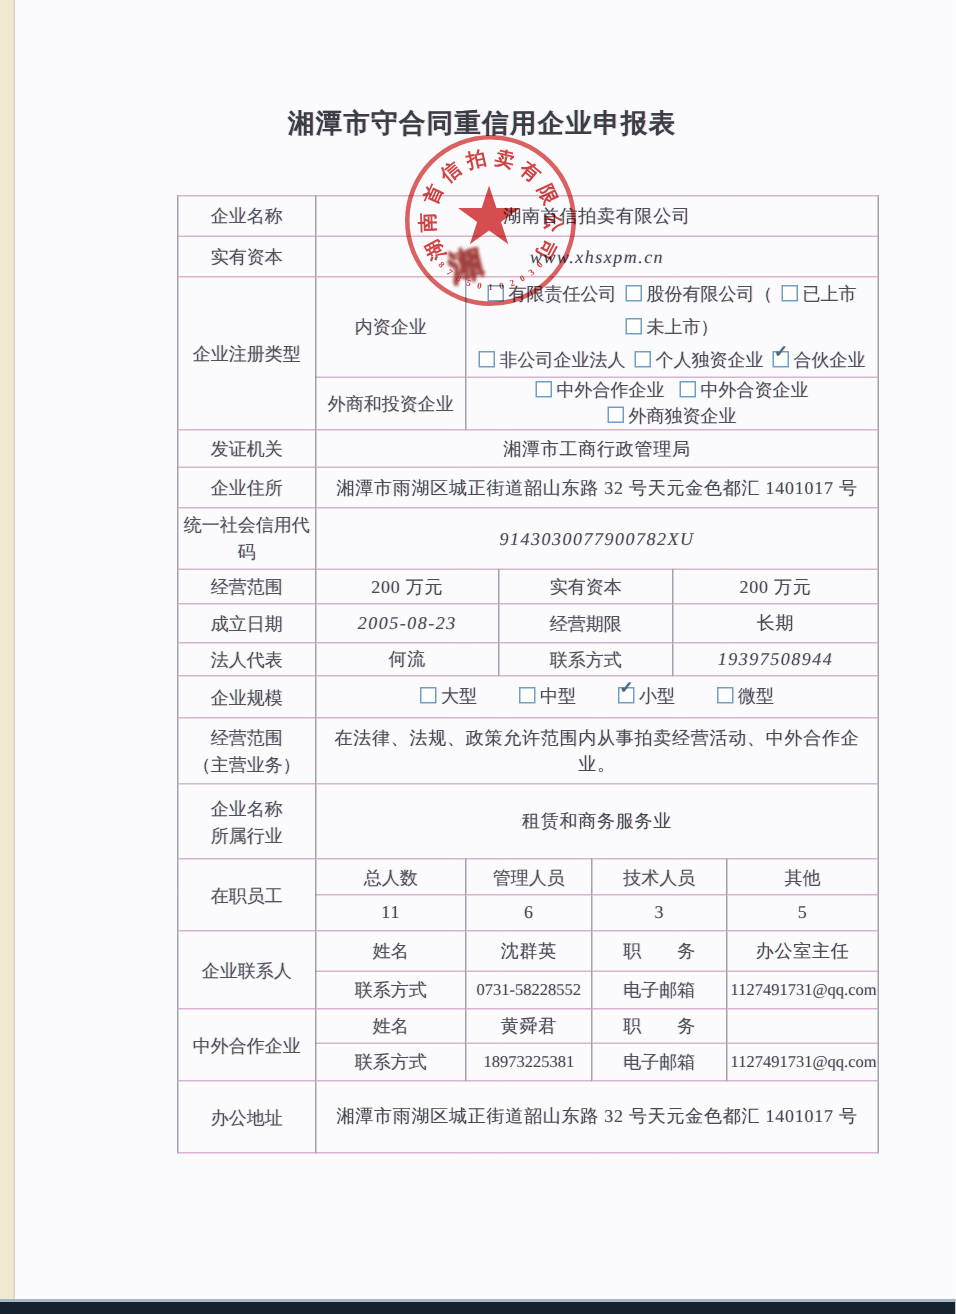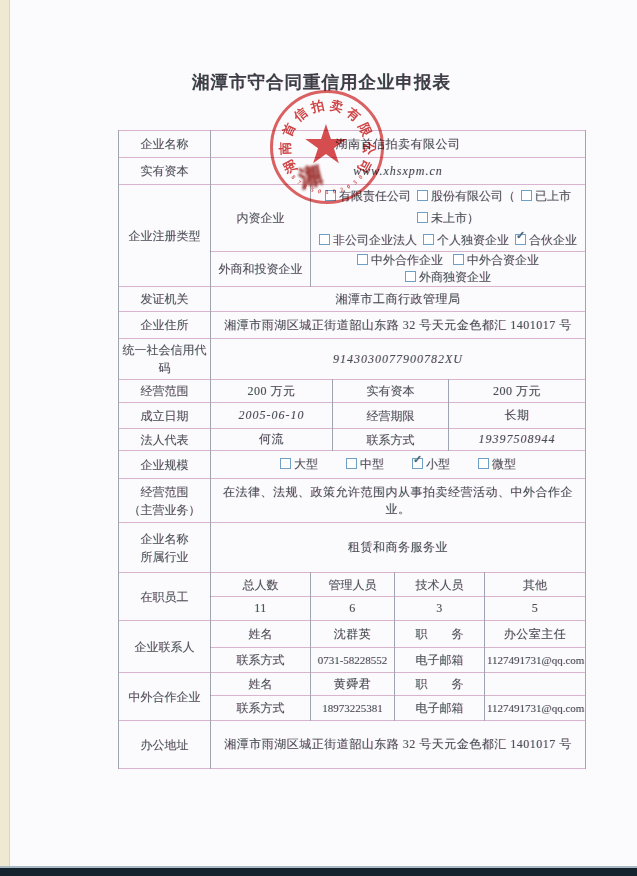--- a/index.html
+++ b/index.html
@@ -135,21 +135,21 @@
 
   <tr style="height:23px">
     <td class="lab">经营范围</td>
     <td colspan="3" class="val">200 万元</td>
     <td colspan="2" class="lab">实有资本</td>
     <td colspan="2" class="val">200 万元</td>
   </tr>
 
   <tr style="height:26px">
     <td class="lab">成立日期</td>
-    <td colspan="3" class="val mono">2005-06-10</td>
+    <td colspan="3" class="val mono">2005-08-23</td>
     <td colspan="2" class="lab">经营期限</td>
     <td colspan="2" class="val">长期</td>
   </tr>
 
   <tr style="height:22px">
     <td class="lab">法人代表</td>
     <td colspan="3" class="val">何流</td>
     <td colspan="2" class="lab">联系方式</td>
     <td colspan="2" class="val mono">19397508944</td>
   </tr>

